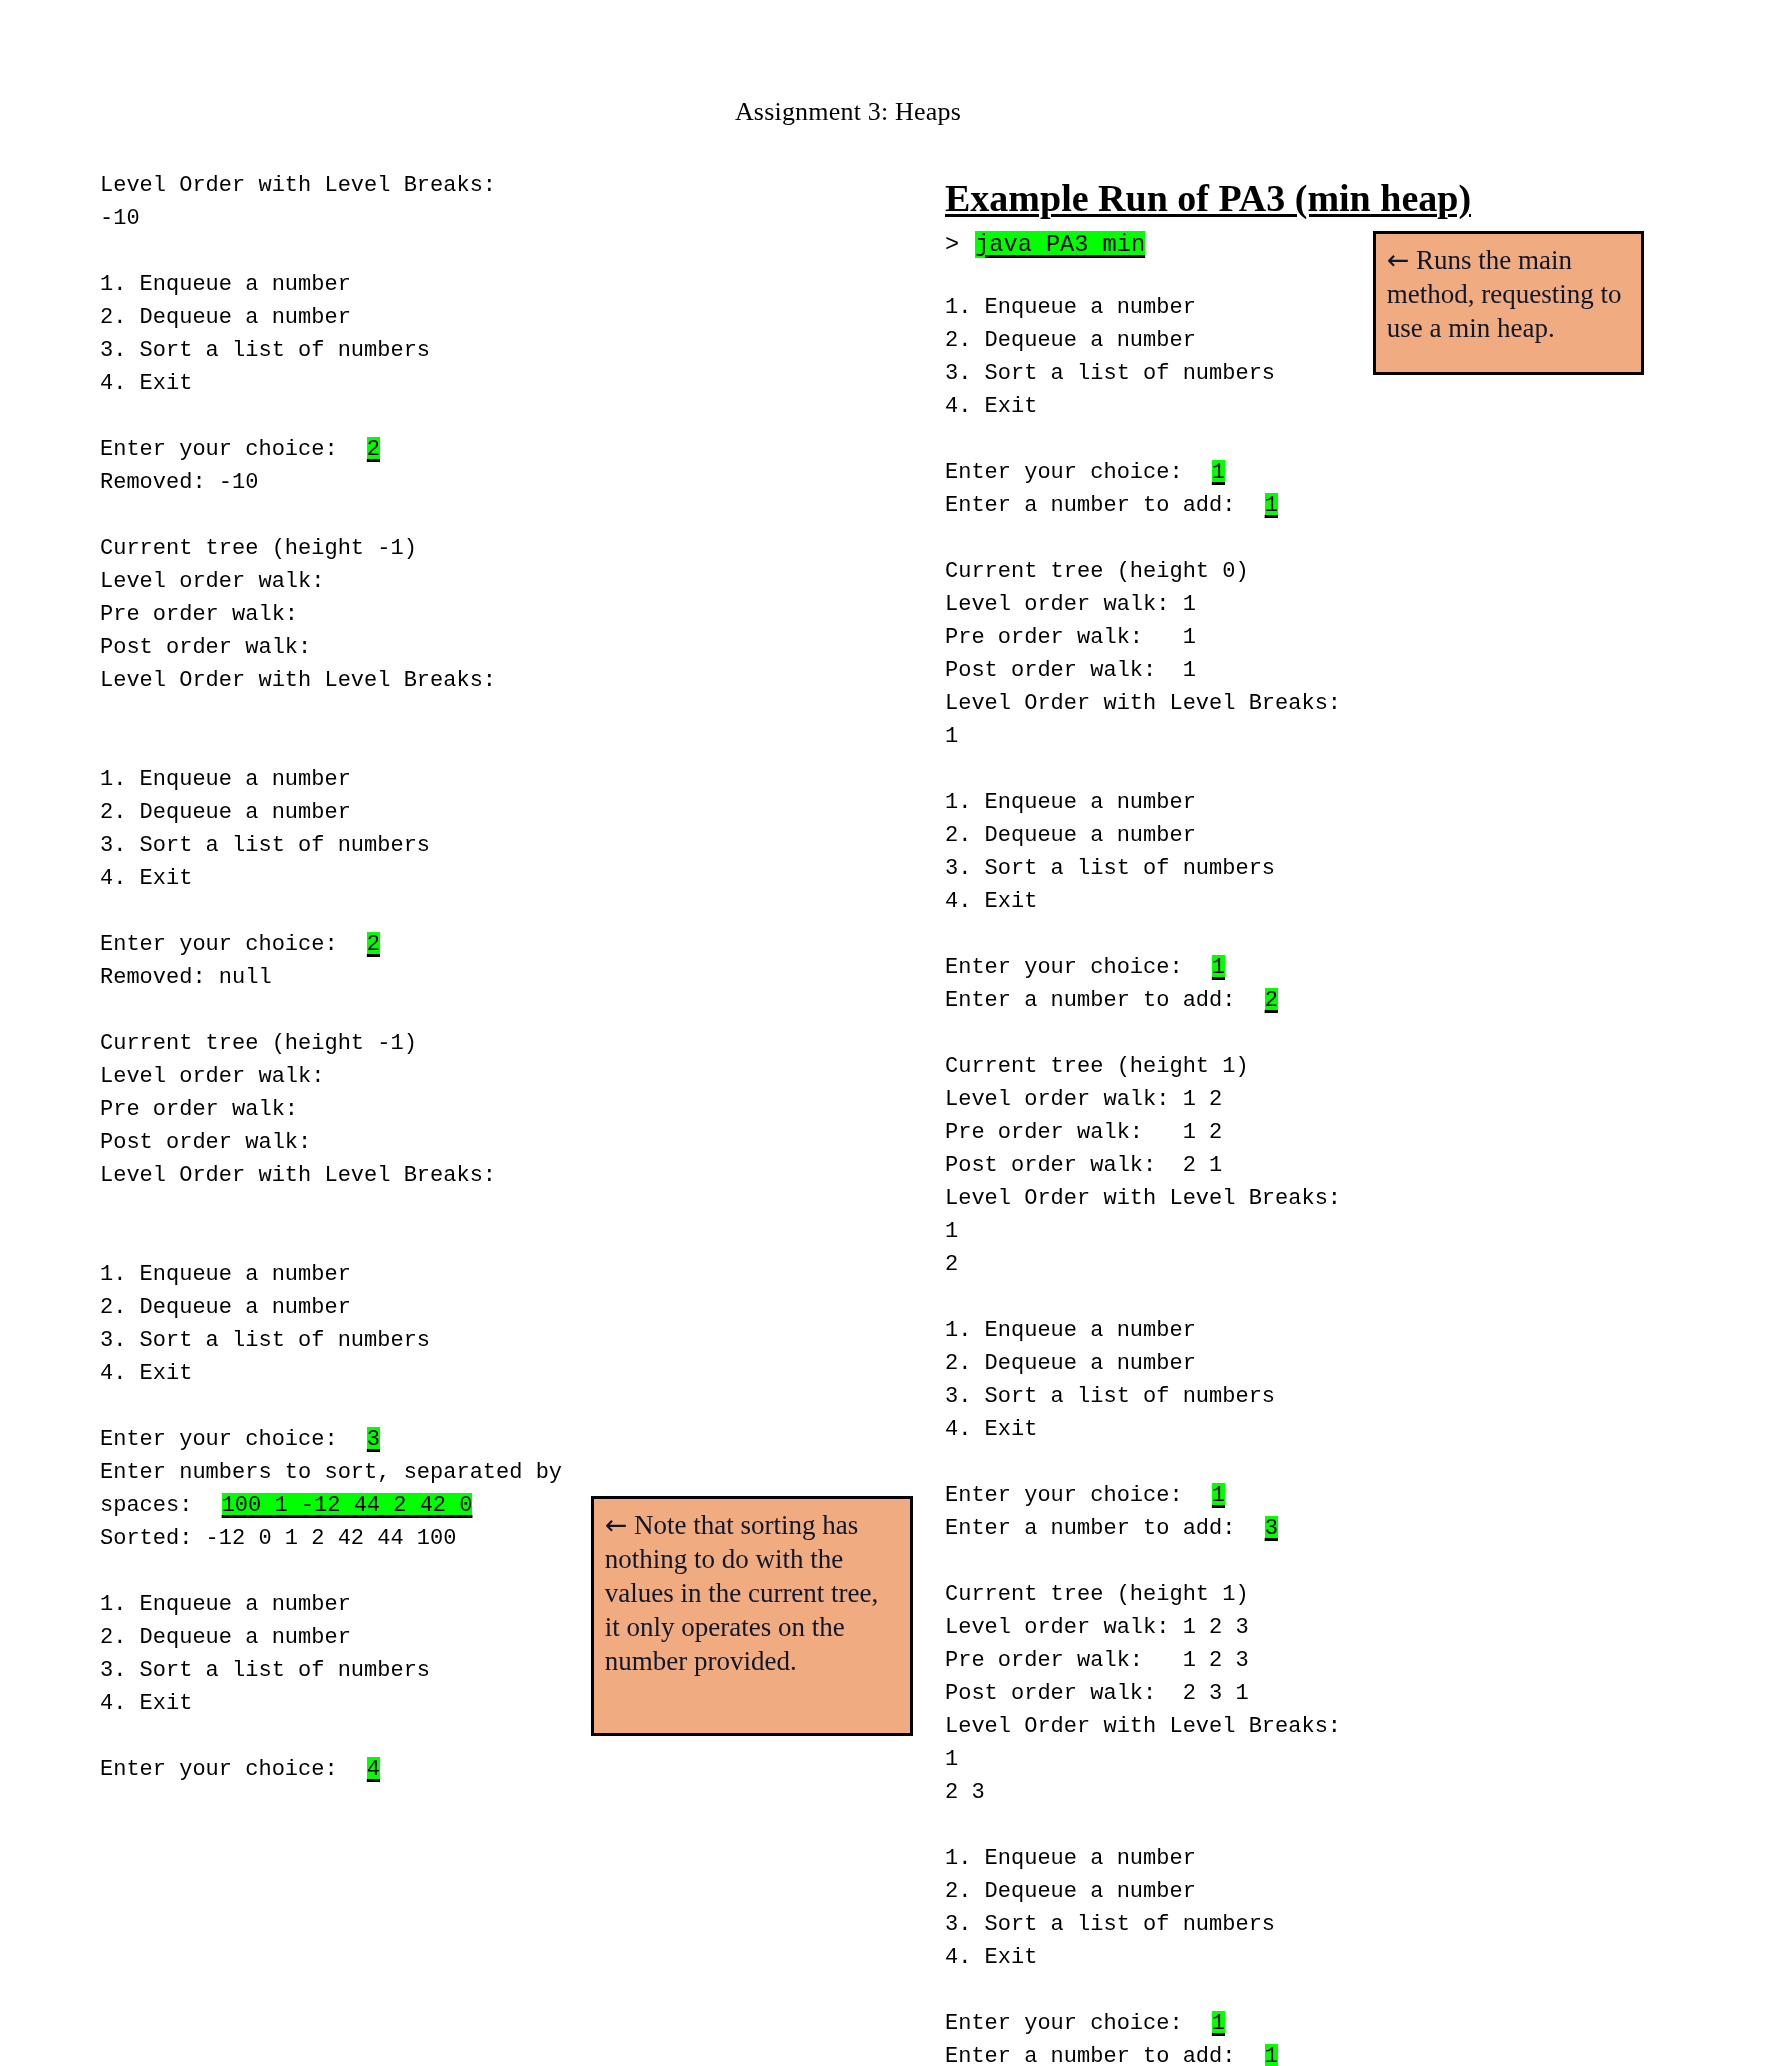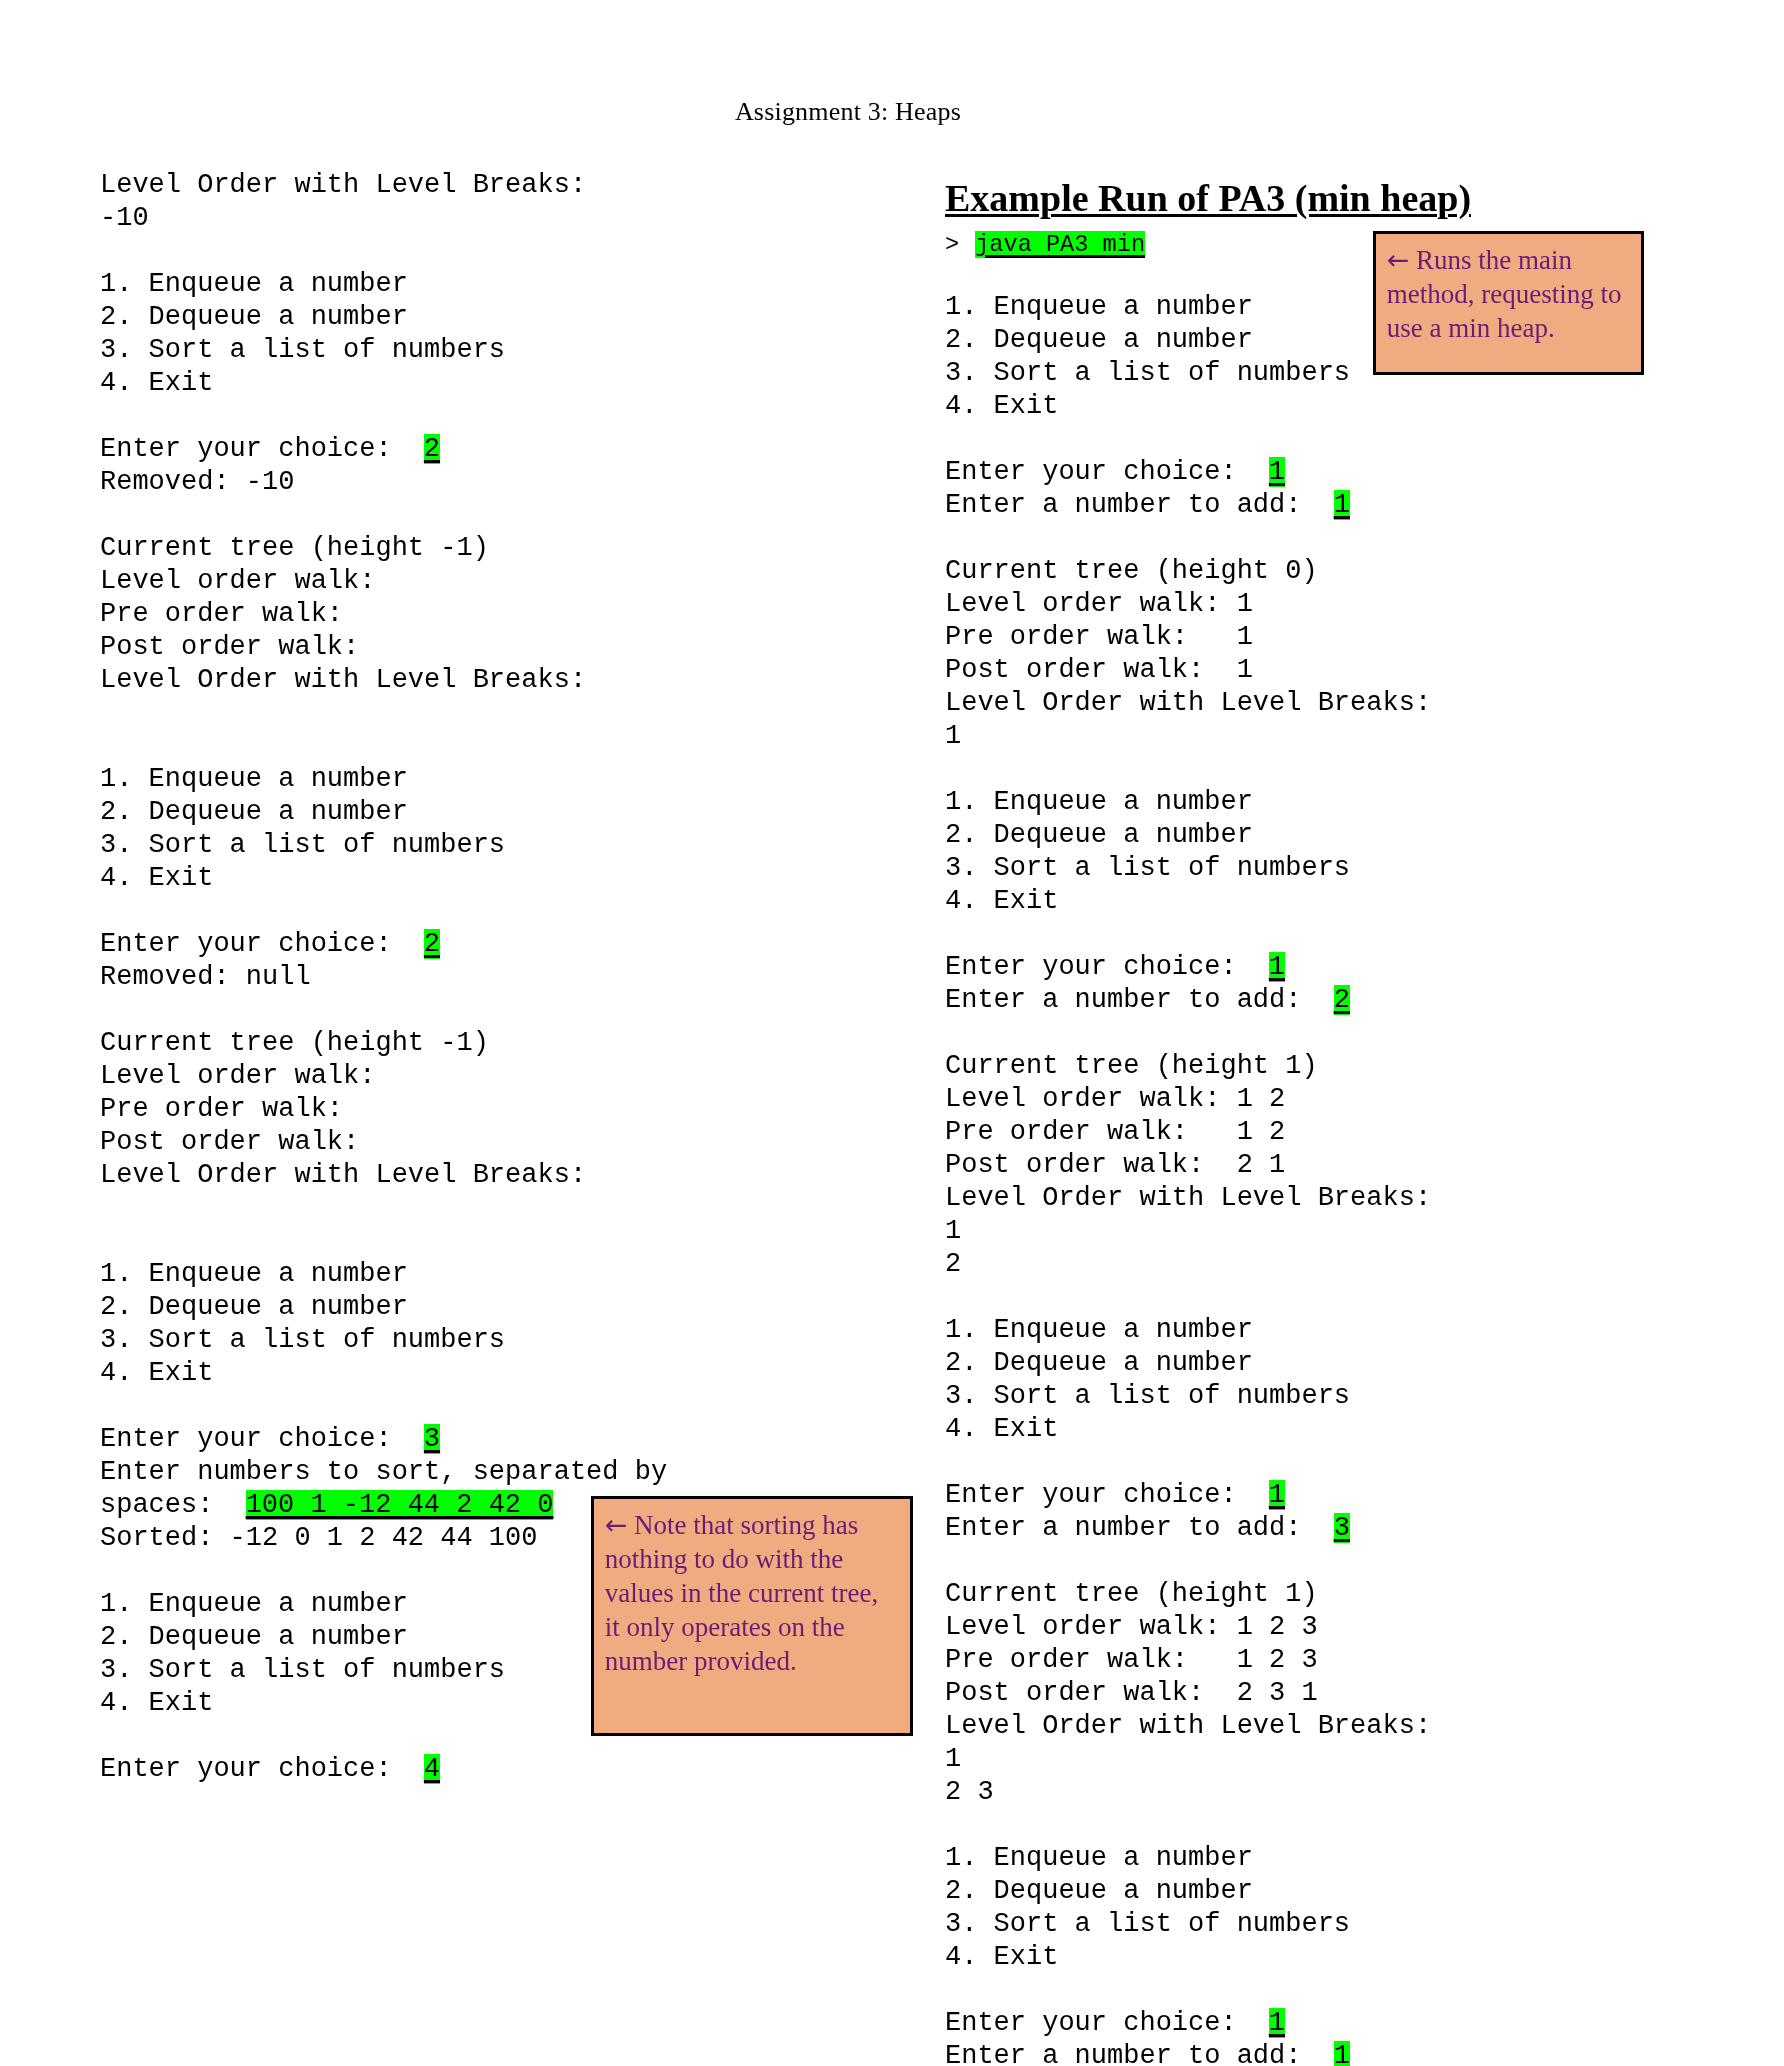--- a/index.html
+++ b/index.html
@@ -28,21 +28,21 @@
     text-align: center;
     font-family: "Liberation Serif", "DejaVu Serif", serif;
     font-size: 26px;
     line-height: 1;
     letter-spacing: 0.2px;
   }
   
   .col {
     position: absolute;
     font-family: "Liberation Mono", "DejaVu Sans Mono", monospace;
-    font-size: 27px;
+    font-size: 22px;
     line-height: 33px;
     white-space: pre;
     letter-spacing: 0px;
   }
   .col-left {
     left: 100px;
     top: 169px;
     width: 702px;
   }
   .col-right {
@@ -87,21 +87,21 @@
   }
   
   .callout {
     position: absolute;
     background: #f0ab80;
     border: 3.7px solid #000000;
     box-sizing: border-box;
     font-family: "Liberation Serif", "DejaVu Serif", serif;
     font-size: 27px;
     line-height: 34px;
-    color: #701a75;
+    color: #0f172a;
     padding: 9px 10.7px 4.1px 10.7px;
   }
   #callout-run {
     left: 1373px;
     top: 231px;
     width: 271px;
     height: 144px;
   }
   #callout-sort {
     left: 591px;

